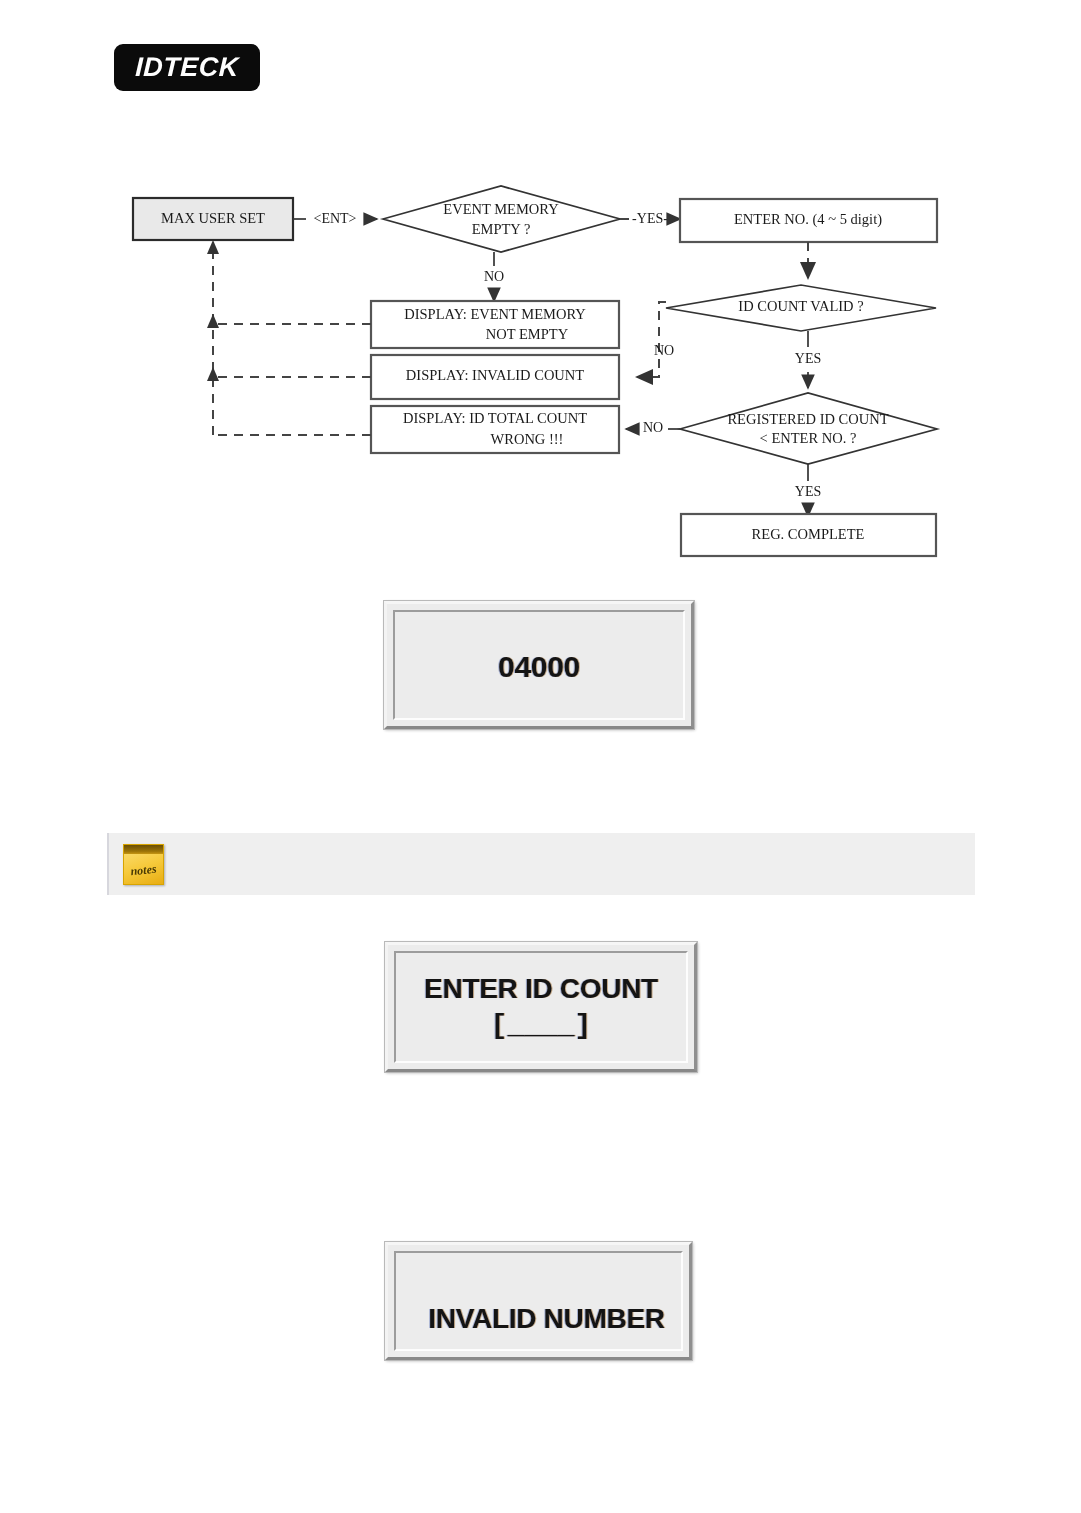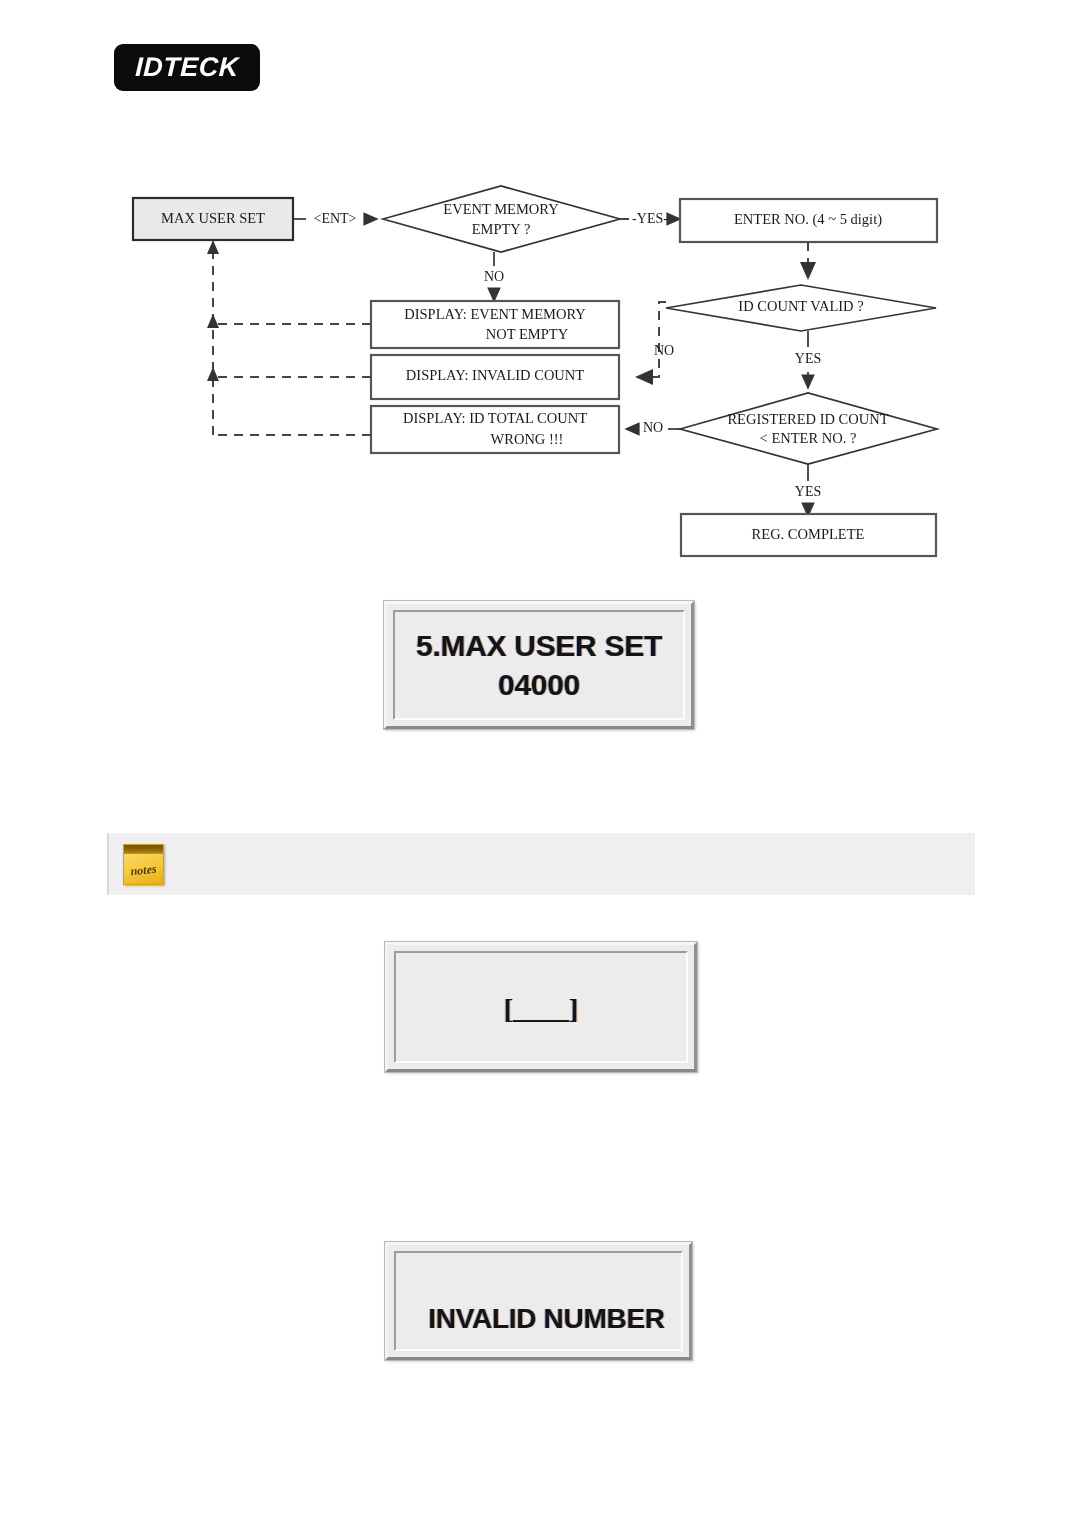--- a/index.html
+++ b/index.html
@@ -112,21 +112,21 @@
   }
 
   #lcd-max-user { left: 384px; top: 601px; width: 310px; height: 128px; }
   #lcd-max-user .lcd-line { font-size: 30px; }
   #lcd-max-user .lcd-line.l2 { margin-top: 4px; }
 
   #lcd-enter-id { left: 385px; top: 942px; width: 312px; height: 130px; }
   #lcd-enter-id .lcd-line { font-size: 28px; }
   #lcd-enter-id .lcd-line.l2 {
     margin-top: 3px;
-    font-family: Liberation Serif, serif;
+    font-family: Liberation Mono, monospace;
     letter-spacing: 0px;
   }
 
   #lcd-invalid { left: 385px; top: 1242px; width: 307px; height: 118px; }
   #lcd-invalid .lcd-inner { justify-content: flex-end; padding-bottom: 14px; padding-left: 16px; }
   #lcd-invalid .lcd-line { font-size: 28px; }
 
   
   #notes-bar {
     position: absolute;
@@ -281,35 +281,35 @@
   <path class="fc-line-dash" d="M213,435 L213,252"></path>
 
   <path class="fc-arrow" d="M213,240 L219,254 L207,254 z"></path>
   <path class="fc-arrow" d="M213,314 L219,328 L207,328 z"></path>
   <path class="fc-arrow" d="M213,367 L219,381 L207,381 z"></path>
 </svg>
 </div>
 
 <div class="lcd" id="lcd-max-user">
   <div class="lcd-inner">
-    <div class="lcd-line l1">5.MAX USER SET</div>
     <div class="lcd-line l2">04000</div>
   </div>
 </div>
 
 <div id="notes-bar">
   <div id="notes-icon">
     <div class="pad-top"></div>
     <div class="pad-label">notes</div>
   </div>
   <div class="notes-text"></div>
 </div>
 
 <div class="lcd" id="lcd-enter-id">
   <div class="lcd-inner">
+    <div class="lcd-line l1">ENTER ID COUNT</div>
     <div class="lcd-line l2">[____]</div>
   </div>
 </div>
 
 <div class="lcd" id="lcd-invalid">
   <div class="lcd-inner">
     <div class="lcd-line l1">INVALID NUMBER</div>
   </div>
 </div>
 

